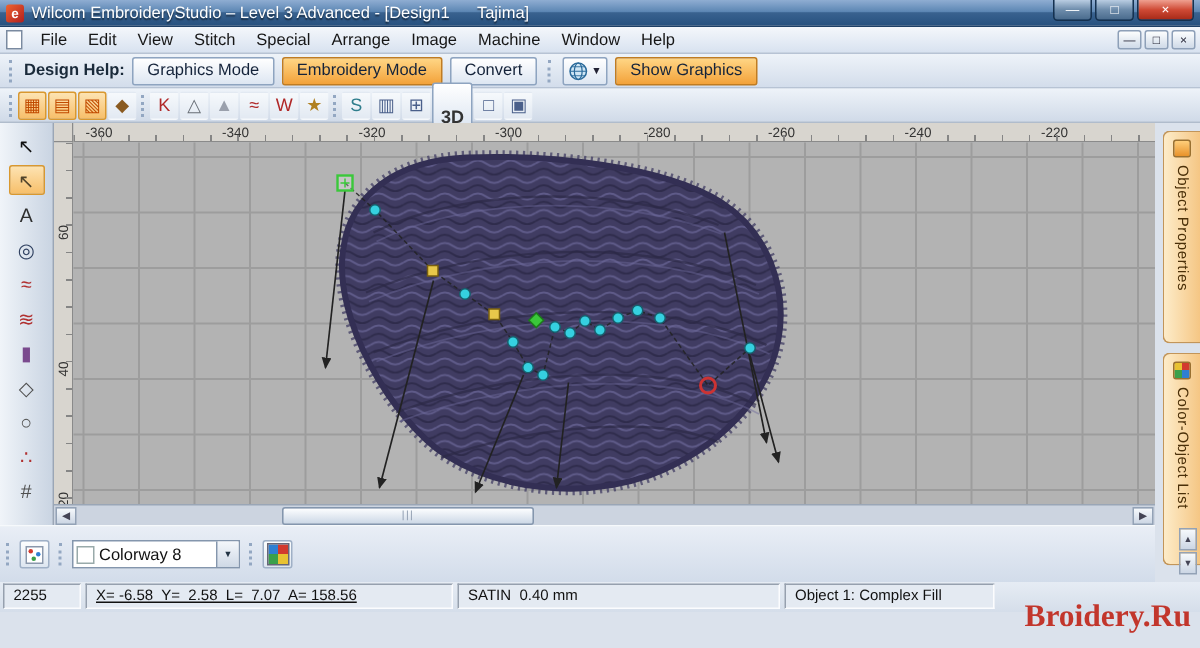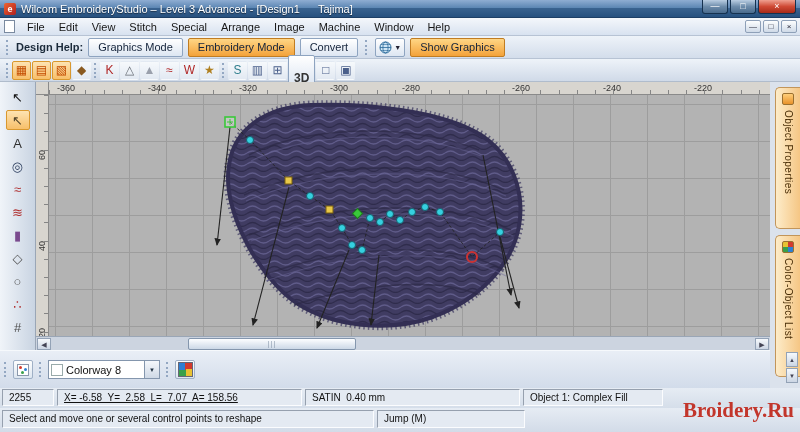--- a/index.html
+++ b/index.html
@@ -225,21 +225,21 @@
     <span class="tool" style="color: rgb(176, 48, 48);">∴</span>
     <span class="tool" style="color: rgb(80, 80, 80);">#</span>
   </div>
 
   <div class="corner"></div>
   <div class="hruler">
     <span class="hrlabel" style="left:8px">-360</span>
     <span class="hrlabel" style="left:99px">-340</span>
     <span class="hrlabel" style="left:190px">-320</span>
     <span class="hrlabel" style="left:281px">-300</span>
-    <span class="hrlabel" style="left:353px">-280</span>
+    <span class="hrlabel" style="left:380px">-280</span>
     <span class="hrlabel" style="left:463px">-260</span>
     <span class="hrlabel" style="left:554px">-240</span>
     <span class="hrlabel" style="left:645px">-220</span>
   </div>
   <div class="vruler">
     <span class="vrlabel" style="top:55px">60</span>
     <span class="vrlabel" style="top:146px">40</span>
     <span class="vrlabel" style="top:233px">20</span>
   </div>
 
@@ -359,20 +359,16 @@
 
   </div>
 
   <div class="statusbar">
     <span class="sseg seg-count">2255</span>
     <span class="sseg seg-coords">X= -6.58  Y=  2.58  L=  7.07  A= 158.56</span>
     <span class="sseg seg-stitch">SATIN  0.40 mm</span>
     <span class="sseg seg-object">Object 1: Complex Fill</span>
   </div>
 
-  <div class="hintbar">
-    <span class="hseg seg-message">Select and move one or several control points to reshape</span>
-    <span class="hseg seg-mode">Jump (M)</span>
-  </div>
 
   <span class="watermark">Broidery.Ru</span>
 
 </div>
 
 </body></html>

